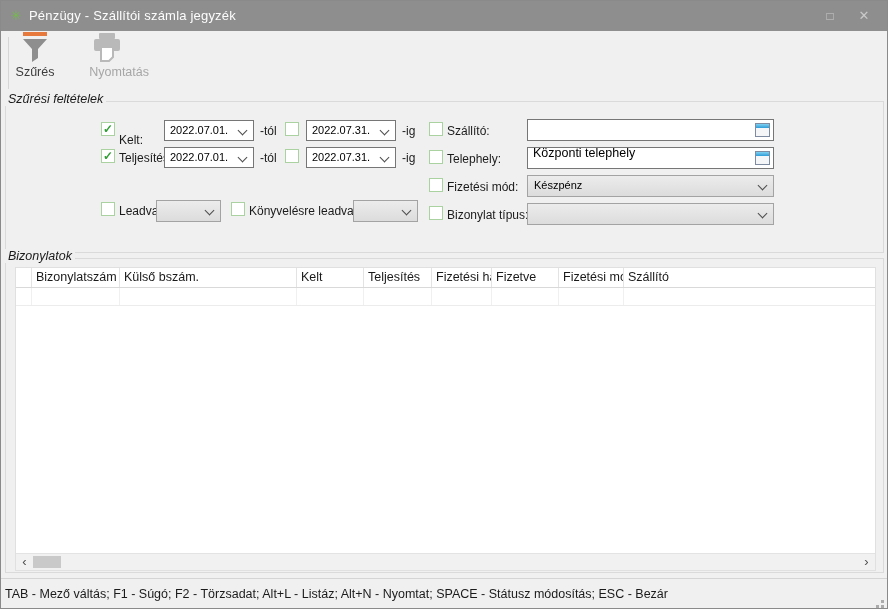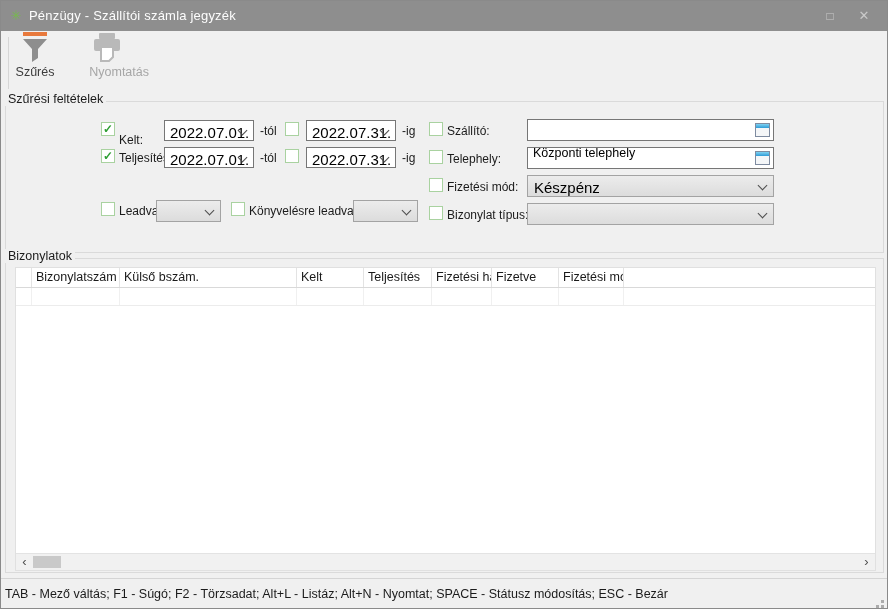--- a/index.html
+++ b/index.html
@@ -39,21 +39,21 @@
   .tool-btn .tlabel { display:block; font-size:12.5px; color:#3d3d3d; white-space:nowrap; }
   .tool-btn.disabled .tlabel { color:#a6a6a6; }
   .tb-filter { left:12px;  width:44px; }
   .tb-print  { left:64px;  width:84px;text-align:right; }
   .tb-export { left:132px; width:48px; }
 
   
   .groupbox { position:absolute; border:1px solid #dadada; background:#f0f0f0; }
   .gb-legend {
     position:absolute; font-size:12.5px; color:#1b1b1b; background:#f0f0f0;
-    padding:0 3px; white-space:nowrap; z-index:3;
+    padding:0 3px; white-space:nowrap; z-index:3;font-style:italic;
   }
 
   
   .list-btn {
     position:absolute; left:21px; top:117px; width:50px; height:130px;
     background:#dbe7f6; border:1px solid #96a5b8; text-align:center; cursor:default;
   }
   .list-btn .licon { position:absolute; left:11px; top:40px; }
   .list-btn .llabel { position:absolute; left:0; top:76px; width:100%; font-size:12.5px; color:#262626; }
 
@@ -61,32 +61,32 @@
     position:absolute; width:14px; height:14px; background:#ffffff;
     border:1px solid #a9d2a0; line-height:12px; text-align:center;
   }
   .cb .mark { font-size:12px; color:#2e9e33; font-weight:bold; position:relative; top:-1px; }
 
   .flabel { position:absolute; font-size:12px; color:#1b1b1b; white-space:nowrap; }
 
   .combo {
     position:absolute; height:21px; background:#ffffff; border:1px solid #767676;
   }
-  .combo .cval { position:absolute; left:5px; top:3px; font-size:15px; color:#000; white-space:nowrap; }
+  .combo .cval { position:absolute; left:5px; top:3px; font-size:11px; color:#000; white-space:nowrap; }
   .chev {
     position:absolute; right:7px; top:6px; width:7px; height:7px;
     border-right:1.4px solid #4d4d4d; border-bottom:1.4px solid #4d4d4d;
     transform:rotate(45deg);
   }
 
   .sel {
     position:absolute; height:22px; border:1px solid #a3a3a3;
     background:linear-gradient(#ececec,#dcdcdc);
   }
-  .sel .cval { position:absolute; left:6px; top:3px; font-size:15px; color:#000; white-space:nowrap; }
+  .sel .cval { position:absolute; left:6px; top:3px; font-size:11px; color:#000; white-space:nowrap; }
 
   .inp {
     position:absolute; height:22px; background:#fff; border:1px solid #767676;
   }
   .inp input {
     position:absolute; left:0; top:0; width:100%; height:100%;
     border:none; outline:none; padding:0 22px 10px 5px; font-size:12.5px;
     font-family:"Liberation Sans", sans-serif; background:transparent; color:#000;
   }
   .lookup-icon {
@@ -254,20 +254,21 @@
   <div class="table-wrap">
     <div class="thead">
       <div class="th c0"></div>
       <div class="th c1">Bizonylatszám</div>
       <div class="th c2">Külső bszám.</div>
       <div class="th c3">Kelt</div>
       <div class="th c4">Teljesítés</div>
       <div class="th c5">Fizetési hatá</div>
       <div class="th c6">Fizetve</div>
       <div class="th c7">Fizetési mód</div>
+      <div class="th c8">Szállító</div>
     </div>
     <div class="trow">
       <div class="td c0"></div>
       <div class="td c1"></div>
       <div class="td c2"></div>
       <div class="td c3"></div>
       <div class="td c4"></div>
       <div class="td c5"></div>
       <div class="td c6"></div>
       <div class="td c7"></div>

